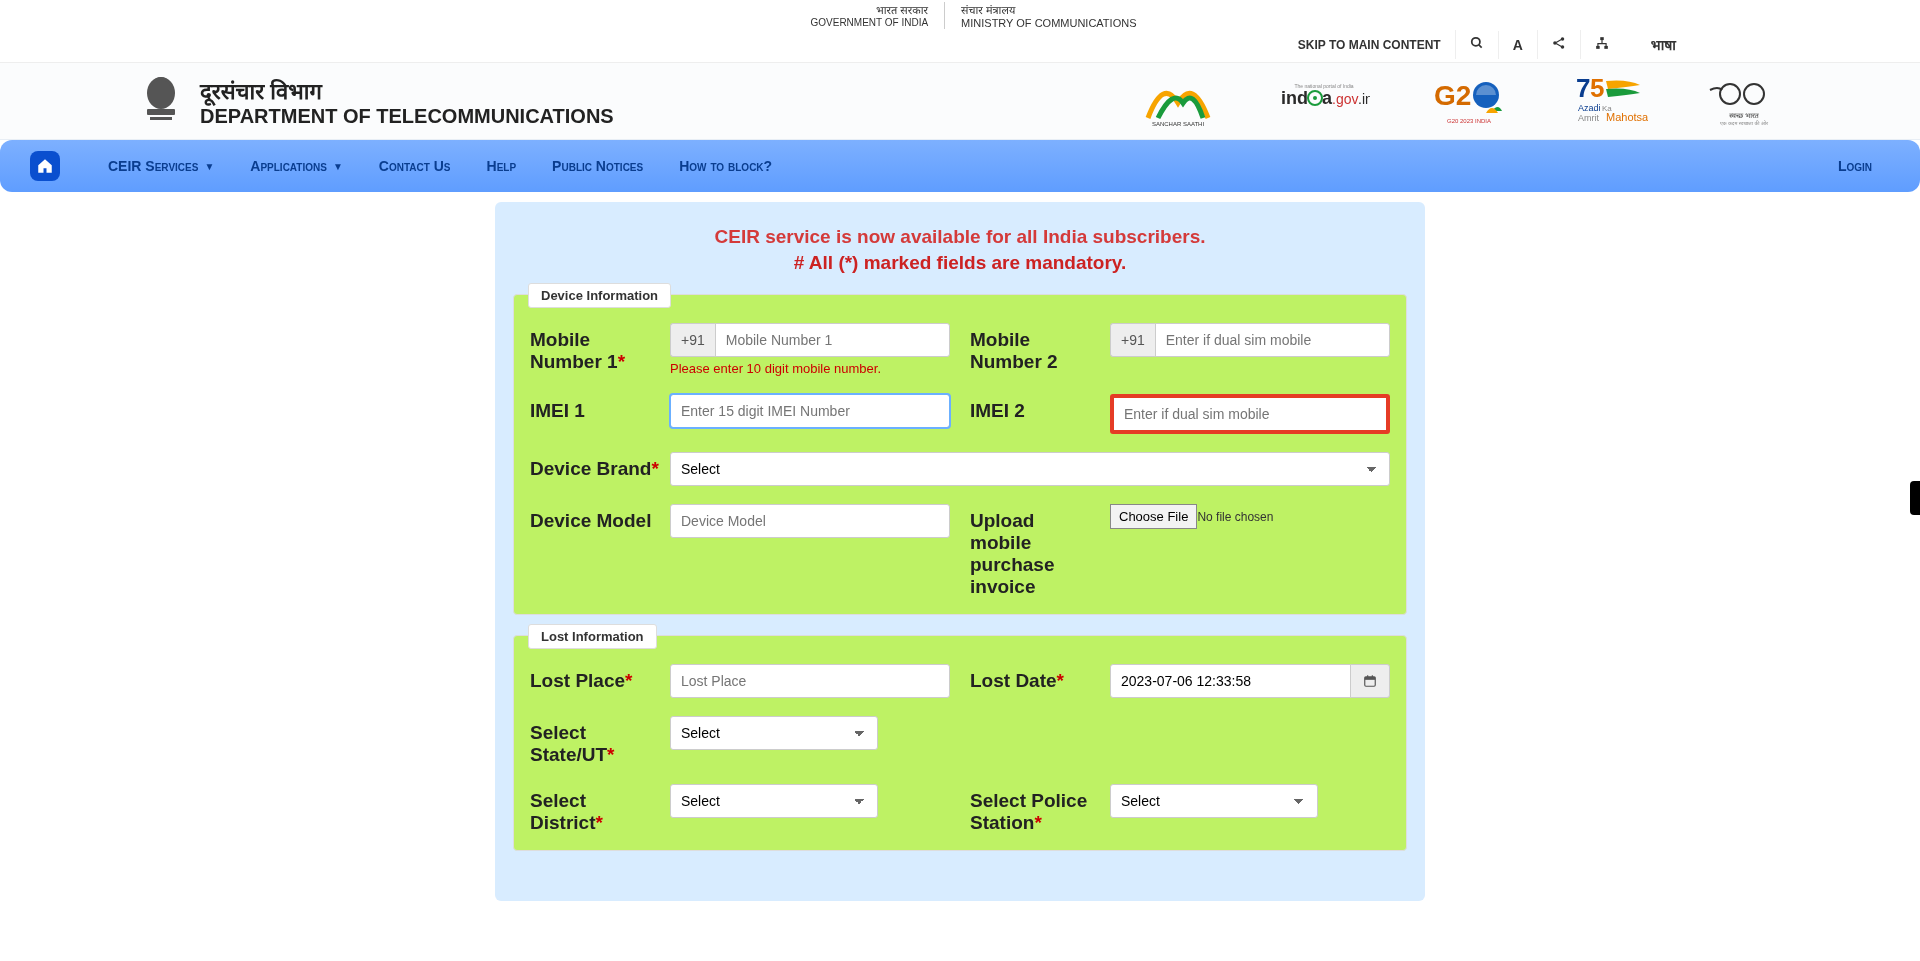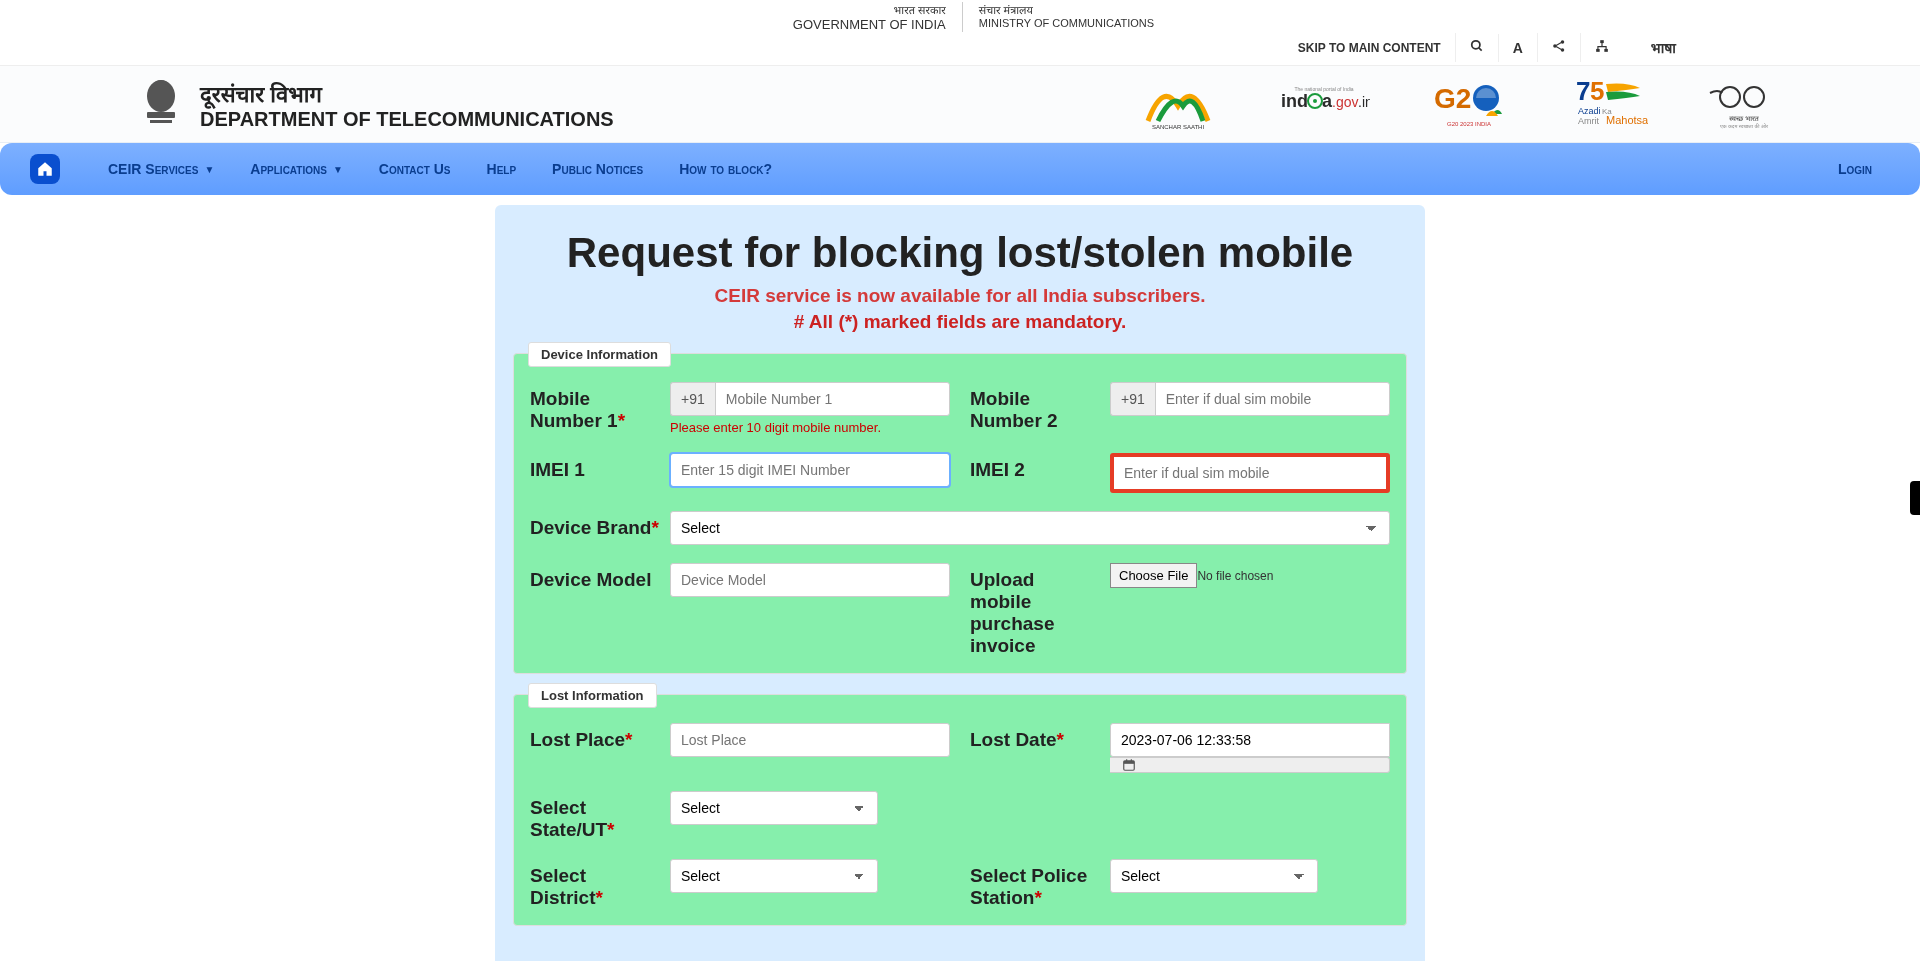--- a/index.html
+++ b/index.html
@@ -2,21 +2,21 @@
 <html><head>
 <meta charset="utf-8">
 <style>
 * { box-sizing: border-box; margin: 0; padding: 0; }
 body { font-family: -apple-system, 'Segoe UI', Arial, sans-serif; font-size: 14px; color: #333; background: #fff; }
 
 .top-strip { display: flex; align-items: center; padding: 2px 230px 2px 230px; border-bottom: 1px solid #eee; font-size: 11px; flex-direction: column; }
 .top-l { display: flex; gap: 16px; }
 .top-gov { text-align: right; }
 .top-gov .hi { font-size: 11px; }
-.top-gov .en { font-size: 13px; margin-left: 27px; }
+.top-gov .en { font-size: 10px; margin-left: 27px; }
 .top-min { border-left: 1px solid #ccc; padding-left: 16px; }
 .top-r { margin-left: auto; display: flex; align-items: center; gap: 0; }
 .top-link { padding: 6px 14px; font-size: 12px; font-weight: 600; cursor: pointer; }
 .top-icon { padding: 6px 14px; border-left: 1px solid #eee; cursor: pointer; font-size: 14px; }
 
 .header { display: flex; align-items: center; padding: 10px 140px 10px 140px; background: #fbfcfd; border-bottom: 1px solid #e8eef5; }
 .emblem { width: 42px; height: 56px; margin-right: 18px; }
 .dept { }
 .dept .hi { font-size: 22px; font-weight: 600; color: #222; }
 .dept .en { font-size: 20px; font-weight: 700; color: #222; }
@@ -27,40 +27,40 @@
 .home-btn { background: #0a4fcf; border-radius: 8px; width: 30px; height: 30px; display: flex; align-items: center; justify-content: center; margin-right: 30px; cursor: pointer; }
 .nav-item { color: #0a3d8f; font-size: 14px; font-weight: 600; font-variant: small-caps; padding: 0 18px; cursor: pointer; display: flex; align-items: center; gap: 6px; }
 .nav-spacer { flex: 1; }
 .chevron { font-size: 10px; }
 
 .form-wrap { max-width: 930px; margin: 0 auto; background: #d8ecff; border-radius: 6px; margin-top: 10px; padding: 24px 0 30px; }
 .form-title { text-align: center; font-size: 42px; font-weight: 700; color: #222; margin-bottom: 8px; }
 .form-sub1 { text-align: center; font-size: 19px; font-weight: 600; color: #d43a3a; margin-bottom: 4px; }
 .form-sub2 { text-align: center; font-size: 19px; font-weight: 700; color: #c22; margin-bottom: 20px; }
 
-.card { background: #86efac; border: 1px solid #ddd; border-radius: 4px; margin: 0 18px 20px 18px; padding: 28px 16px 16px; position: relative; }
+.card { background: #bef264; border: 1px solid #ddd; border-radius: 4px; margin: 0 18px 20px 18px; padding: 28px 16px 16px; position: relative; }
 .card-legend { position: absolute; top: -12px; left: 14px; background: #fff; border: 1px solid #ddd; border-radius: 3px; padding: 4px 12px; font-size: 13px; font-weight: 600; }
 
 .row { display: flex; gap: 20px; margin-bottom: 18px; align-items: flex-start; }
 .col { flex: 1; display: flex; align-items: flex-start; gap: 10px; }
 .lbl { width: 130px; font-size: 19px; font-weight: 600; color: #222; padding-top: 6px; }
 .req { color: #c00; }
 .ctrl { flex: 1; }
 
 .igroup { display: flex; }
 .prefix { background: #eee; border: 1px solid #ccc; border-right: none; padding: 8px 10px; font-size: 14px; color: #555; border-radius: 3px 0 0 3px; }
 input[type=text], select { width: 100%; padding: 8px 10px; font-size: 14px; border: 1px solid #ccc; border-radius: 3px; background: #fff; }
 .igroup input { border-radius: 0 3px 3px 0; }
 .err { color: #c00; font-size: 13px; margin-top: 4px; }
 .focus-blue { outline: 2px solid #6bb0ff; outline-offset: -1px; border-color: #6bb0ff; }
 .hl-red { border: 4px solid #e53c25 !important; }
 
 .filebtn { border: 1px solid #888; background: #f3f3f3; padding: 4px 8px; font-size: 13px; cursor: pointer; }
 .filetxt { font-size: 12px; color: #333; }
-.date-group { display: flex; flex-direction: column; }
+.date-group { display: flex; }
 .date-group input { border-radius: 3px 0 0 3px; }
 .date-btn { border: 1px solid #ccc; border-left: none; background: #eee; padding: 0 12px; border-radius: 0 3px 3px 0; cursor: pointer; display: flex; align-items: center; }
 
 select { appearance: none; background-image: linear-gradient(45deg, transparent 50%, #666 50%), linear-gradient(135deg, #666 50%, transparent 50%); background-position: calc(100% - 18px) 14px, calc(100% - 13px) 14px; background-size: 5px 5px; background-repeat: no-repeat; }
 .select-wide { width: 100%; }
 .select-narrow { max-width: 208px; }
 
 .side-tab { position: fixed; right: 0; top: 50%; background: #000; color: #fff; width: 10px; height: 34px; border-radius: 4px 0 0 4px; }
 </style>
 </head>
@@ -190,21 +190,20 @@
     </div>
   <div class="nav-item">Contact Us</div>
   <div class="nav-item">Help</div>
   <div class="nav-item">Public Notices</div>
   <div class="nav-item">How to block?</div>
   <div class="nav-spacer"></div>
   <div class="nav-item">Login</div>
 </div>
 
 <div class="form-wrap">
-  <div class="form-title">Request for blocking lost/stolen mobile</div>
   <div class="form-sub1">CEIR service is now available for all India subscribers.</div>
   <div class="form-sub2"># All (*) marked fields are mandatory.</div>
 
   <div class="card">
     <div class="card-legend">Device Information</div>
 
     <div class="row">
       <div class="col">
         <div class="lbl"><span>Mobile Number 1</span><span class="req">*</span></div>
         <div class="ctrl">

